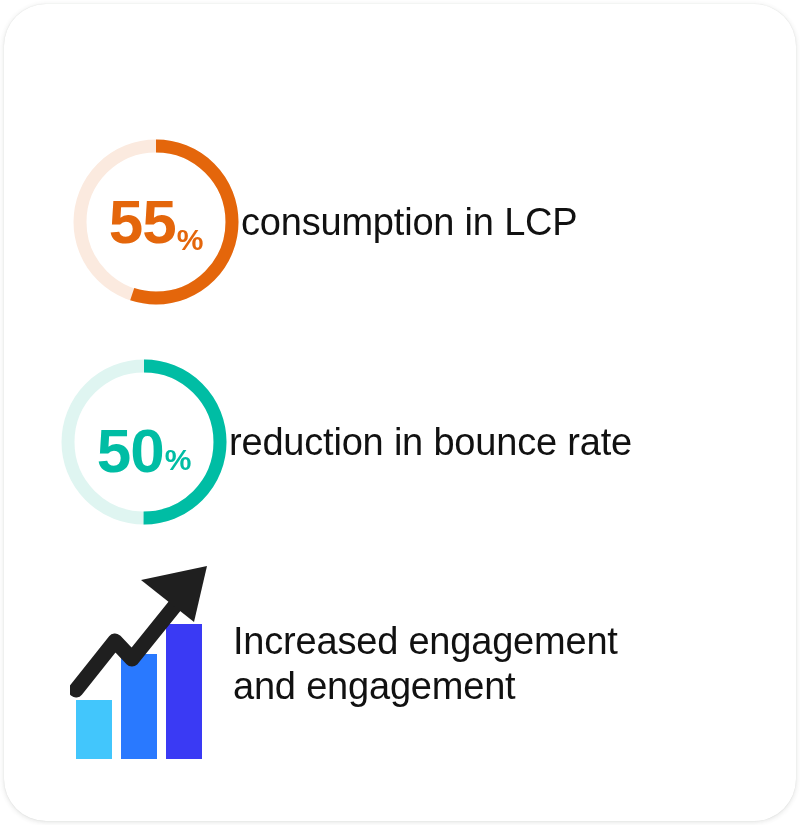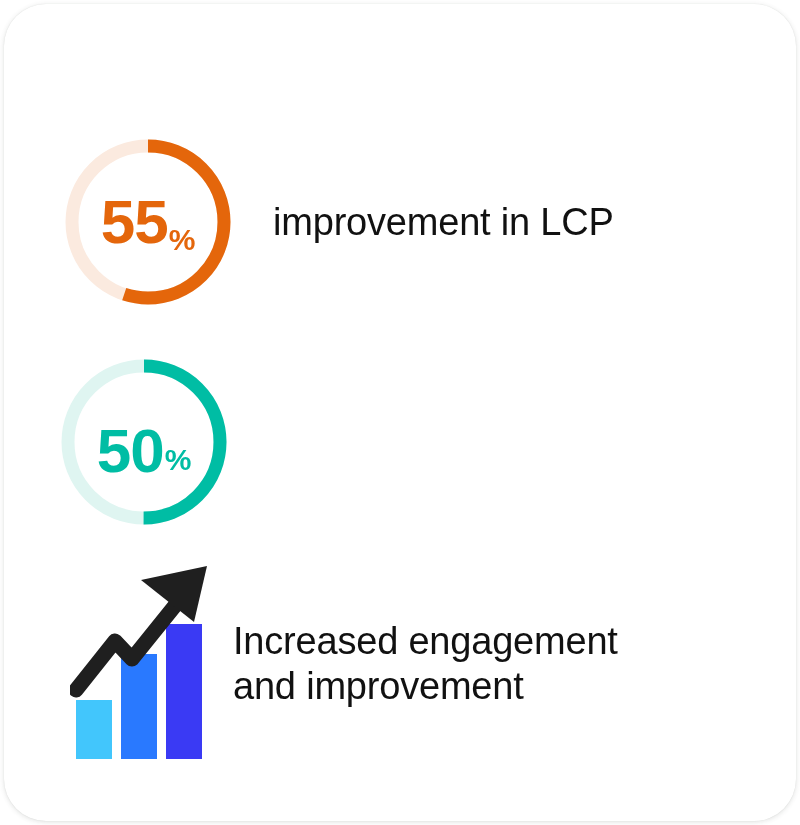--- a/index.html
+++ b/index.html
@@ -34,21 +34,21 @@
     letter-spacing: 0.6px;
     color: #000000;
     line-height: 1;
   }
 
   .row {
     position: absolute;
     display: flex;
     align-items: center;
   }
-  .row-1 { left: 4px; top: 135px; gap: 40px; }
+  .row-1 { left: 12px; top: 135px; }
   .row-2 { left: 0px; top: 355px; }
   .row-3 { left: 4px; top: 560px; }
 
   .gauge-wrap {
     position: relative;
     width: 225px;
     height: 166px;
     flex: 0 0 225px;
   }
   .gauge-svg {
@@ -114,47 +114,48 @@
     <div class="gauge-wrap">
       <svg class="gauge-svg" width="166" height="166" viewBox="0 0 166 166">
         <circle cx="83" cy="83" r="76" fill="none" stroke="#FBEADF" stroke-width="13"></circle>
         <circle cx="83" cy="83" r="76" fill="none" stroke="#E4660B" stroke-width="13" stroke-dasharray="262.6 477.5" stroke-dashoffset="0" transform="rotate(-90 83 83)"></circle>
       </svg>
       <div class="gauge-label">
         <span class="gauge-num num-orange">55</span>
         <span class="gauge-pct num-orange">%</span>
       </div>
     </div>
-    <div class="stat-text">improvement in LCP</div>
+    <div class="stat-text">consumption in LCP</div>
   </div>
 
   <div class="row row-2">
     <div class="gauge-wrap">
       <svg class="gauge-svg" width="166" height="166" viewBox="0 0 166 166">
         <circle cx="83" cy="83" r="76" fill="none" stroke="#DFF5F1" stroke-width="13"></circle>
         <circle cx="83" cy="83" r="76" fill="none" stroke="#00BDA4" stroke-width="13" stroke-dasharray="238.8 477.5" stroke-dashoffset="0" transform="rotate(-90 83 83)"></circle>
       </svg>
       <div class="gauge-label">
         <span class="gauge-num num-teal">50</span>
         <span class="gauge-pct num-teal">%</span>
       </div>
     </div>
+    <div class="stat-text">reduction in bounce rate</div>
   </div>
 
   <div class="row row-3">
     <div class="icon-wrap">
       <svg class="icon-svg" width="145" height="195" viewBox="0 0 145 195">
 
         <rect x="6" y="136" width="36" height="59" fill="#42C6FC"></rect>
         <rect x="51" y="90" width="36" height="105" fill="#2979FF"></rect>
         <rect x="96" y="60" width="36" height="135" fill="#3A3AF4"></rect>
 
         <polyline points="6,126 45,77 62,95 116,28" fill="none" stroke="#1F1F1F" stroke-width="15" stroke-linecap="round" stroke-linejoin="round"></polyline>
         <polygon points="137,2 71,16 124,58" fill="#1F1F1F"></polygon>
       </svg>
     </div>
     <div class="stat-text">
       <div>Increased engagement</div>
-      <div>and improvement</div>
+      <div>and engagement</div>
     </div>
   </div>
 
 </div>
 
 </body></html>

